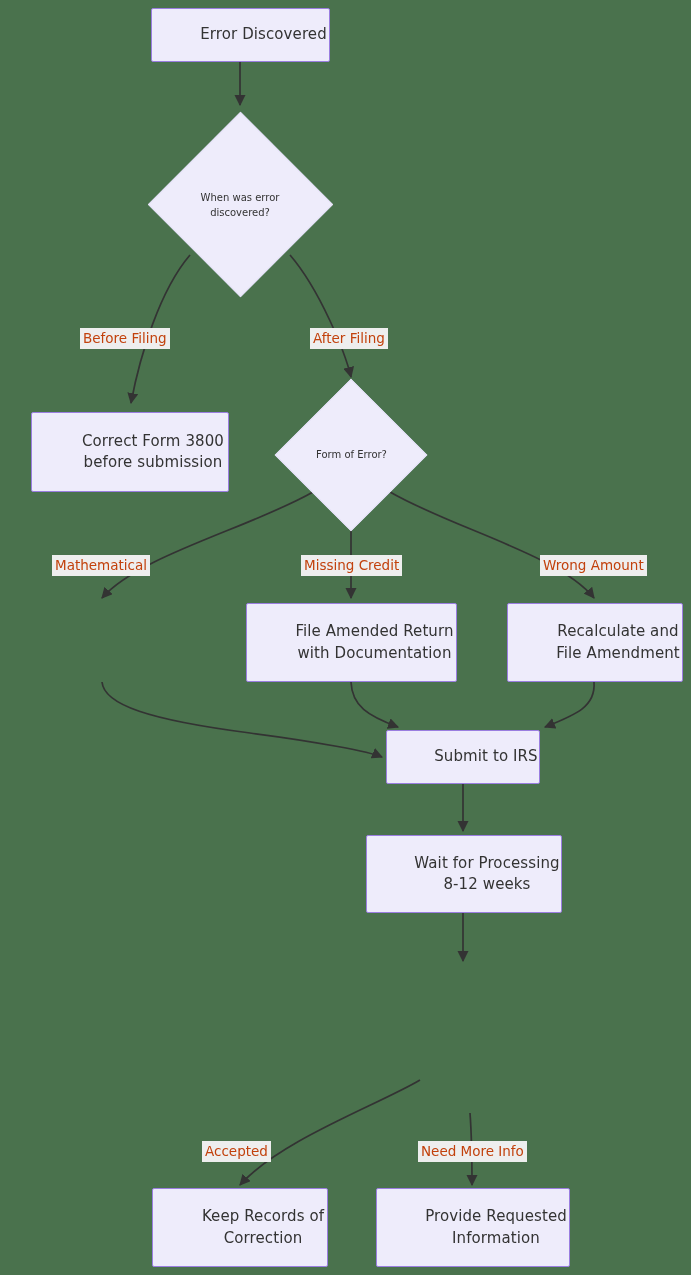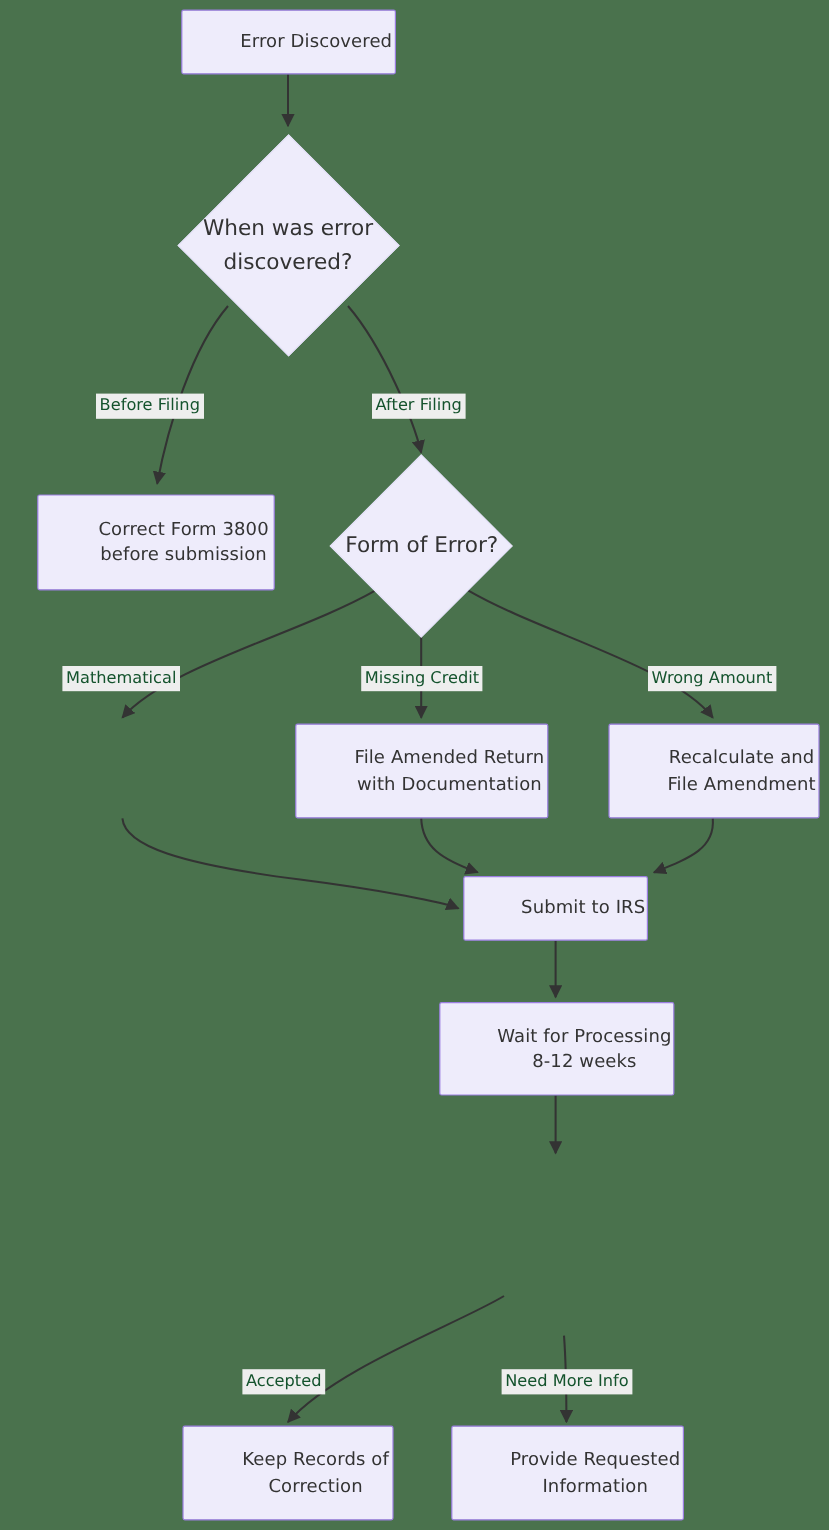--- a/index.html
+++ b/index.html
@@ -54,28 +54,28 @@
     background: #eeecfb;
     transform: rotate(45deg);
     border: 1.3px solid #e3e0f7;
     box-sizing: border-box;
   }
   .diamond-label {
     position: relative;
     z-index: 2;
     text-align: center;
     color: #333333;
-    font-size: 18px;
+    font-size: 10px;
     line-height: 1.55;
     white-space: nowrap;
   }
   .edge-label {
     position: absolute;
     background: #eeeeee;
-    color: #14532d;
+    color: #c2410c;
     font-size: 13.5px;
     line-height: 1.2;
     padding: 2px 3px 3px 3px;
     white-space: nowrap;
     box-sizing: border-box;
   }
 </style>
 </head>
 <body>
 

